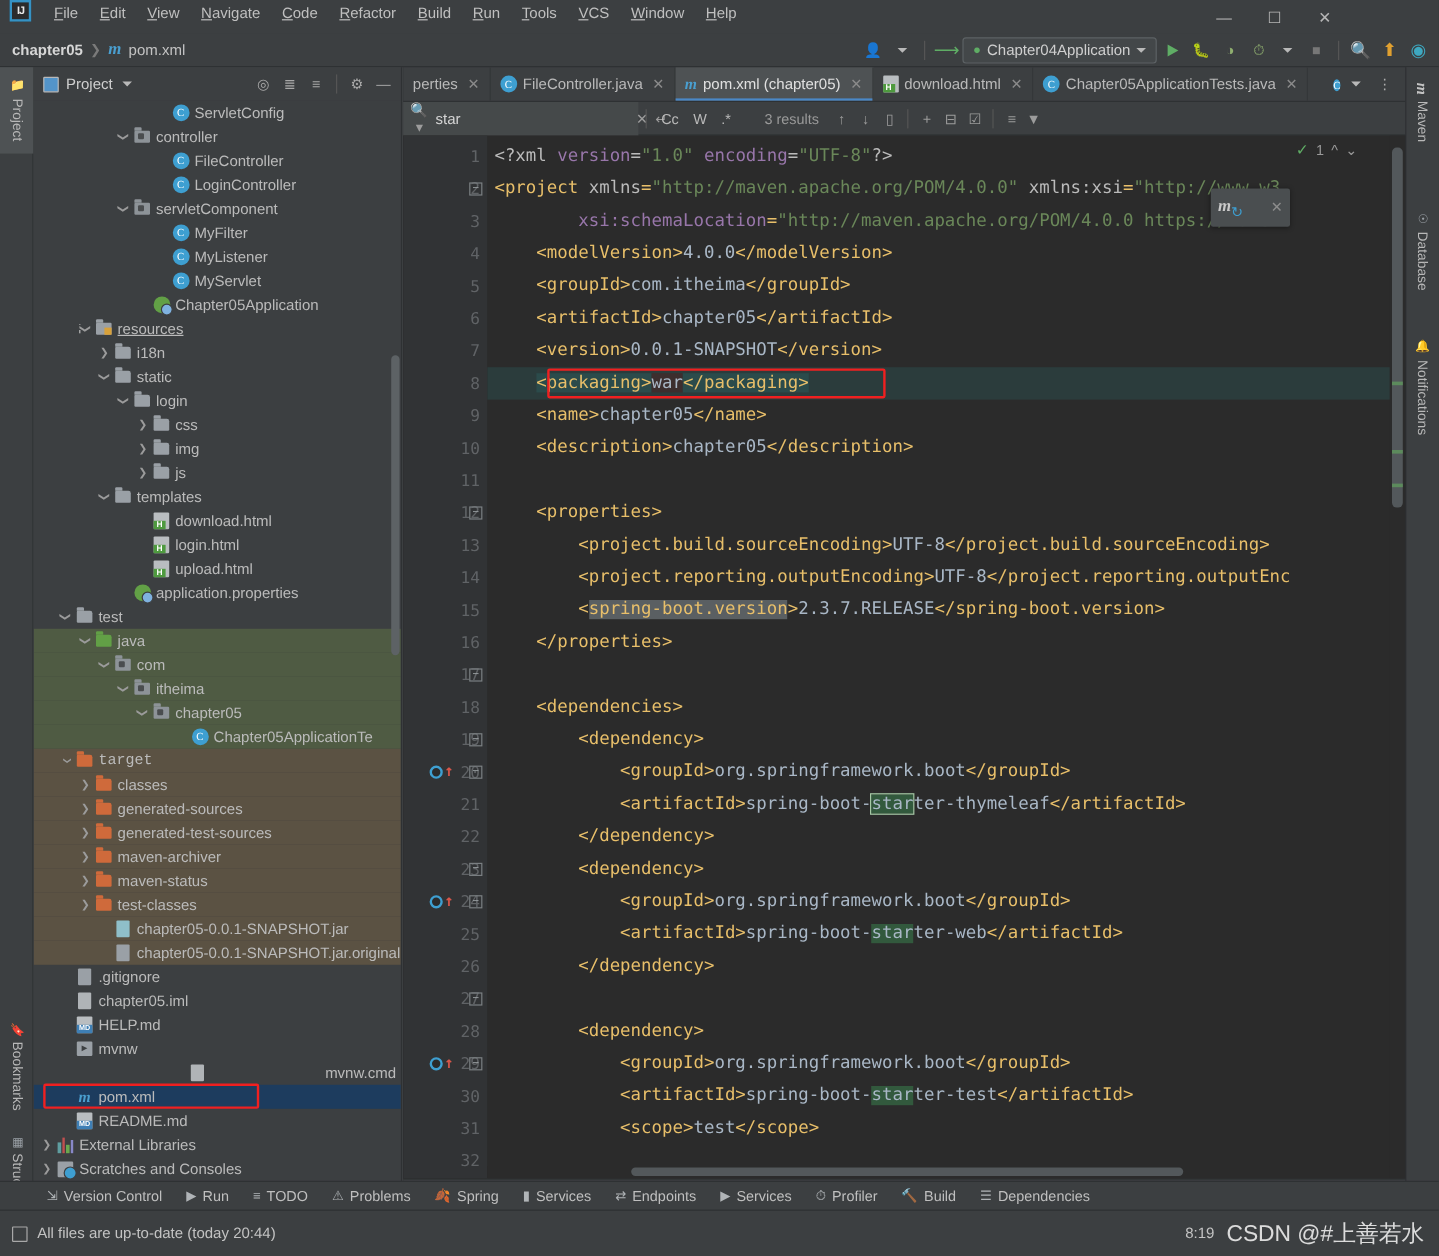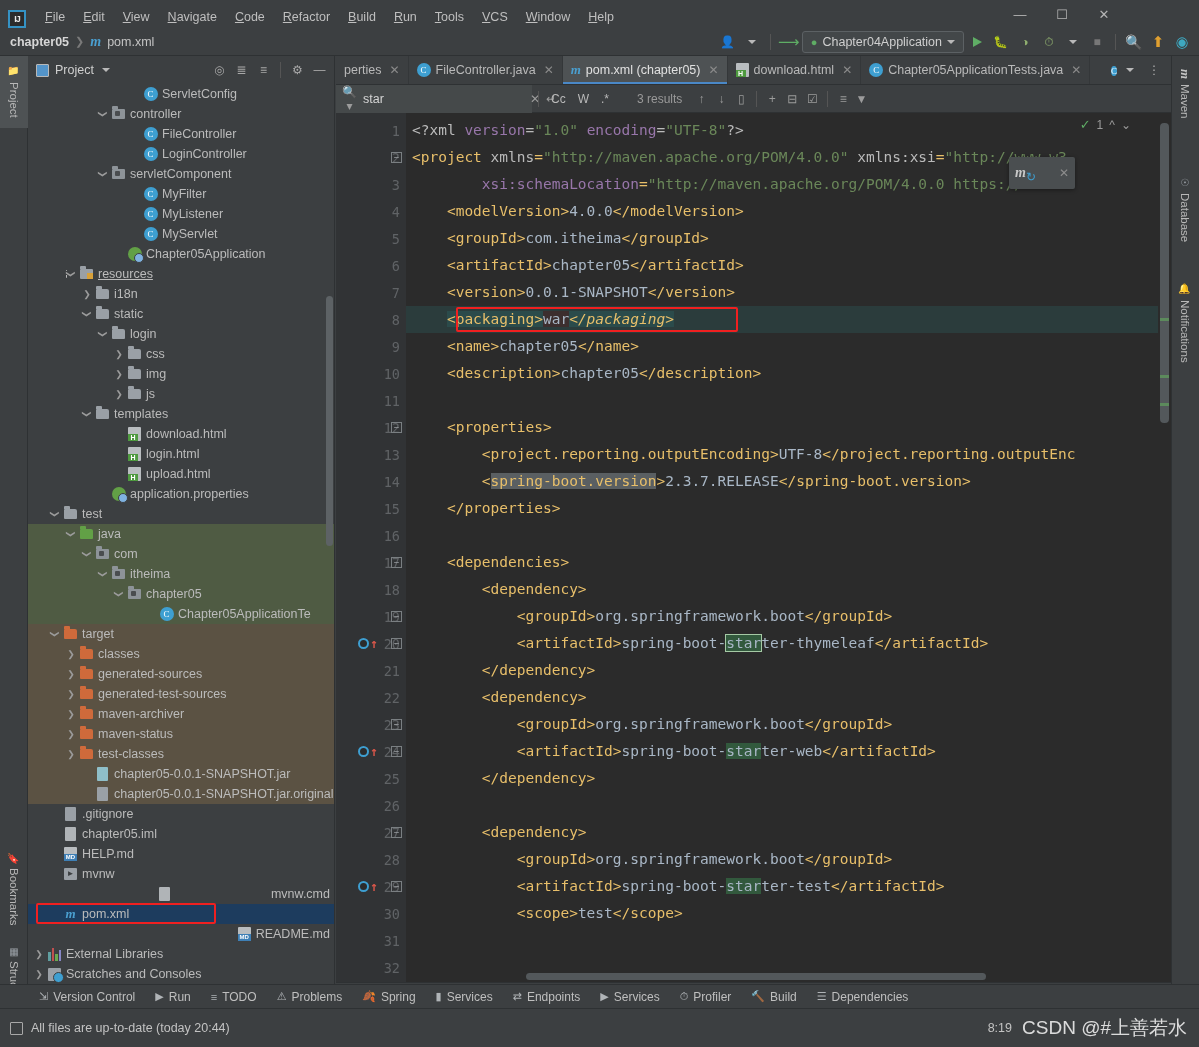--- a/index.html
+++ b/index.html
@@ -9,21 +9,21 @@
     font-family:"Liberation Sans", sans-serif;
     font-size:12.5px;
     color:#bbbbbb;
     -webkit-font-smoothing:antialiased;
   }
   .app { position:relative; width:1199px; height:1047px; background:#3c3f41; }
 
   
   .titlebar {
     position:absolute; left:0; top:0; width:1125px; height:28px;
-    background:#3c3f41; display:flex; align-items:flex-end;
+    background:#3c3f41; display:flex; align-items:flex-start;
   }
   .ij-logo {
     width:18px; height:18px; margin-left:8px; margin-right:10px;
     border:2px solid #3592c4; background:#2b2b2b; color:#e8e8e8;
     font-size:9px; font-weight:bold; line-height:14px; text-align:center;
     font-family:"Liberation Sans", sans-serif; letter-spacing:-1px;
   }
   .menu { display:flex; align-items:center; gap:0px; }
   .menu-item {
     padding:4px 9px; color:#bfbfbf; font-size:12.5px; cursor:default; white-space:nowrap;
@@ -577,21 +577,21 @@
           </span>
           <span class="lbl">chapter05</span>
         </div>
         <div class="tree-row green" style="padding-left: 116px;">
           <span class="tw"></span>
           <span class="ti">
             <span class="ic-class" style="background:#3e9fd1">C</span>
           </span>
           <span class="lbl">Chapter05ApplicationTe</span>
         </div>
-        <div class="tree-row brown" style="padding-left: 20px;">
+        <div class="tree-row brown" style="padding-left: 20px; font-family: Liberation Mono, monospace;">
           <span class="tw" style="transform: rotate(90deg);">❯</span>
           <span class="ti">
             <span class="ic-folder orange"></span>
           </span>
           <span class="lbl">target</span>
         </div>
         <div class="tree-row brown" style="padding-left: 36px;">
           <span class="tw">❯</span>
           <span class="ti">
             <span class="ic-folder orange"></span>
@@ -683,21 +683,21 @@
           <span class="lbl">mvnw.cmd</span>
         </div>
         <div class="tree-row sel" style="padding-left: 20px;">
           <span class="tw"></span>
           <span class="ti">
             <span class="ic-mvn">m</span>
           </span>
           <span class="lbl">pom.xml</span>
         </div>
         <div class="red-box" style="left: 8px; top: 819px; width: 180px; height: 21px;"></div>
-        <div class="tree-row" style="padding-left: 20px; justify-content: flex-end;">
+        <div class="tree-row" style="padding-left: 20px;">
           <span class="tw"></span>
           <span class="ti">
             <span class="ic-md"></span>
           </span>
           <span class="lbl">README.md</span>
         </div>
         <div class="tree-row" style="padding-left: 4px;">
           <span class="tw">❯</span>
           <span class="ti">
             <span class="ic-lib">
@@ -914,26 +914,27 @@
           </div>
         </div>
       <div class="code" id="code-root">
           <div class="cline"><span class="pi">&lt;?xml </span><span class="attrn">version</span><span class="pi">=</span><span class="str">"1.0"</span><span class="pi"> </span><span class="attrn">encoding</span><span class="pi">=</span><span class="str">"UTF-8"</span><span class="pi">?&gt;</span></div>
           <div class="cline"><span class="tag">&lt;project </span><span class="attr">xmlns</span><span class="tag">=</span><span class="str">"http://maven.apache.org/POM/4.0.0"</span><span class="tag"> </span><span class="attr">xmlns:xsi</span><span class="tag">=</span><span class="str">"http://www.w3.</span></div>
           <div class="cline"><span class="">        </span><span class="attrn">xsi:schemaLocation</span><span class="tag">=</span><span class="str">"http://maven.apache.org/POM/4.0.0 https://maven</span></div>
           <div class="cline"><span class="">    </span><span class="tag">&lt;modelVersion&gt;</span><span class="txt">4.0.0</span><span class="tag">&lt;/modelVersion&gt;</span></div>
           <div class="cline"><span class="">    </span><span class="tag">&lt;groupId&gt;</span><span class="txt">com.itheima</span><span class="tag">&lt;/groupId&gt;</span></div>
           <div class="cline"><span class="">    </span><span class="tag">&lt;artifactId&gt;</span><span class="txt">chapter05</span><span class="tag">&lt;/artifactId&gt;</span></div>
           <div class="cline"><span class="">    </span><span class="tag">&lt;version&gt;</span><span class="txt">0.0.1-SNAPSHOT</span><span class="tag">&lt;/version&gt;</span></div>
-          <div class="cline tagsel"><span class="">    </span><span class="tag hl-tag" style="background: rgb(43, 75, 75);">&lt;packaging&gt;</span><span class="txt hl-word" style="background: rgb(60, 46, 46);">war</span><span class="tag hl-tag" style="background: rgb(43, 75, 75); font-style: italic;">&lt;/packaging&gt;</span></div>
+          <div class="cline tagsel"><span class="">    </span><span class="tag hl-tag" style="background: rgb(43, 75, 75);">&lt;packaging&gt;</span><span class="txt hl-word" style="background: rgb(60, 46, 46);">war</span><span class="tag hl-tag" style="background: rgb(43, 75, 75);">&lt;/packaging&gt;</span></div>
           <div class="red-box" style="left: 50px; top: 194px; width: 282px; height: 25px;"></div>
           <div class="cline"><span class="">    </span><span class="tag">&lt;name&gt;</span><span class="txt">chapter05</span><span class="tag">&lt;/name&gt;</span></div>
           <div class="cline"><span class="">    </span><span class="tag">&lt;description&gt;</span><span class="txt">chapter05</span><span class="tag">&lt;/description&gt;</span></div>
           <div class="cline"></div>
           <div class="cline"><span class="">    </span><span class="tag">&lt;properties&gt;</span></div>
+          <div class="cline"><span class="">        </span><span class="tag">&lt;project.build.sourceEncoding&gt;</span><span class="txt">UTF-8</span><span class="tag">&lt;/project.build.sourceEncoding&gt;</span></div>
           <div class="cline"><span class="">        </span><span class="tag">&lt;project.reporting.outputEncoding&gt;</span><span class="txt">UTF-8</span><span class="tag">&lt;/project.reporting.outputEnc</span></div>
           <div class="cline"><span class="">        </span><span class="tag">&lt;</span><span class="tag hl-sel" style="background: rgb(90, 95, 98);">spring-boot.version</span><span class="tag">&gt;</span><span class="txt">2.3.7.RELEASE</span><span class="tag">&lt;/spring-boot.version&gt;</span></div>
           <div class="cline"><span class="">    </span><span class="tag">&lt;/properties&gt;</span></div>
           <div class="cline"></div>
           <div class="cline"><span class="">    </span><span class="tag">&lt;dependencies&gt;</span></div>
           <div class="cline"><span class="">        </span><span class="tag">&lt;dependency&gt;</span></div>
           <div class="cline"><span class="">            </span><span class="tag">&lt;groupId&gt;</span><span class="txt">org.springframework.boot</span><span class="tag">&lt;/groupId&gt;</span></div>
           <div class="cline"><span class="">            </span><span class="tag">&lt;artifactId&gt;</span><span class="txt">spring-boot-</span><span class="txt hl-search cur">star</span><span class="txt">ter-thymeleaf</span><span class="tag">&lt;/artifactId&gt;</span></div>
           <div class="cline"><span class="">        </span><span class="tag">&lt;/dependency&gt;</span></div>
           <div class="cline"><span class="">        </span><span class="tag">&lt;dependency&gt;</span></div>

